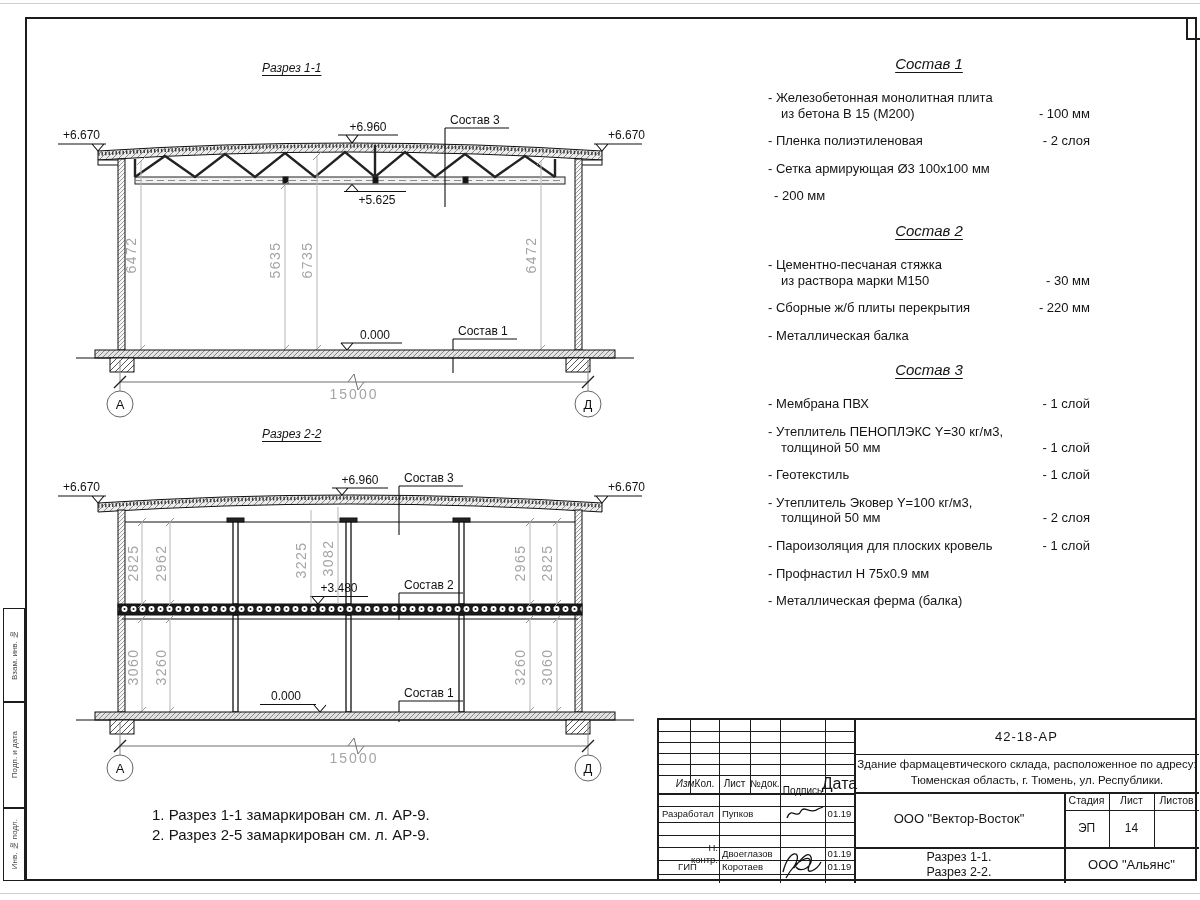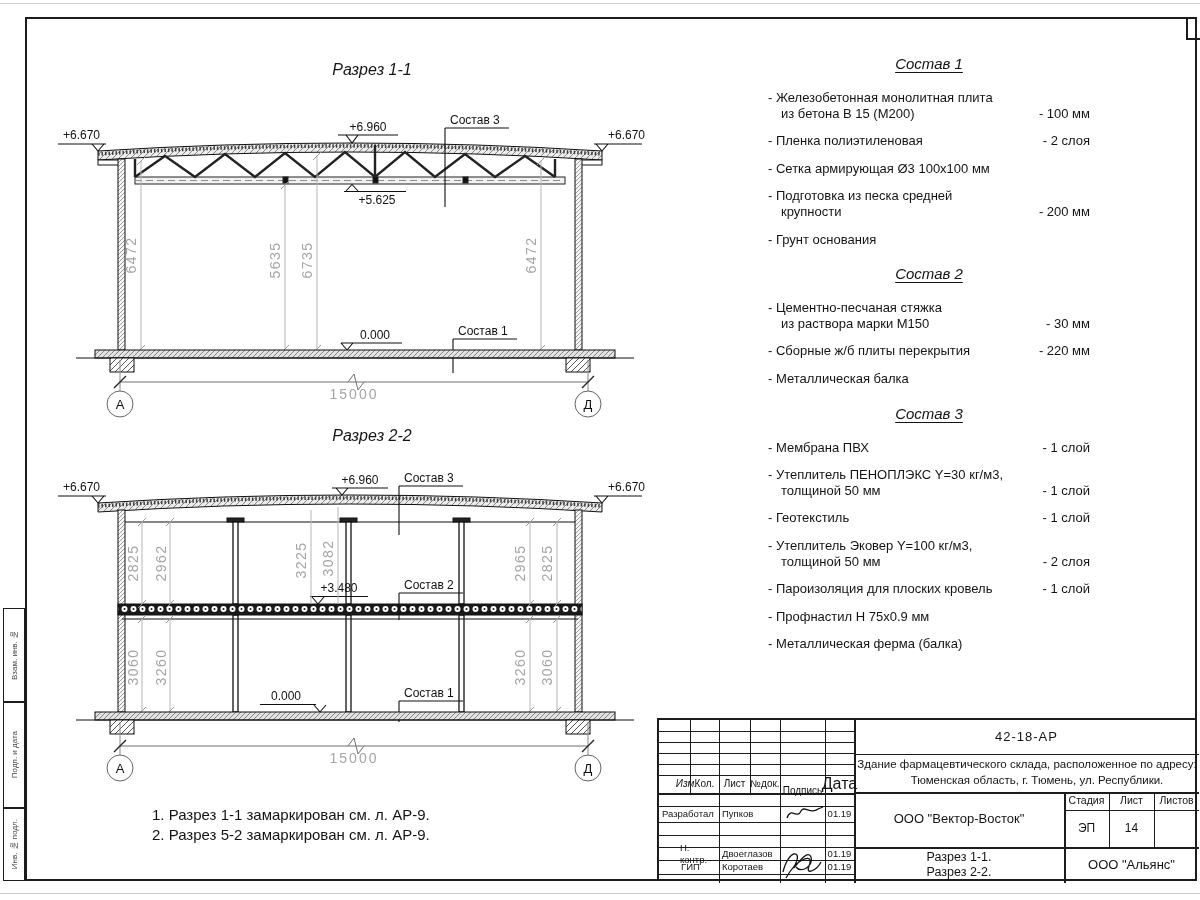--- a/index.html
+++ b/index.html
@@ -6,42 +6,42 @@
   html,body{width:1200px;height:900px;background:#fff;position:relative;overflow:hidden;
     font-family:"Liberation Sans",sans-serif;color:#141414}
   .abs{position:absolute}
   .edge{position:absolute;left:0;width:1200px;height:1px;background:#cfcfcf}
   .frame{position:absolute;left:25px;top:17px;width:1172px;height:864px;border:2px solid #1c1c1c}
   .corner-box{position:absolute;left:1186px;top:19px;width:14px;height:21px;
     border-left:2px solid #1c1c1c;border-bottom:2px solid #1c1c1c}
   .stamp{position:absolute;left:3px;width:22px;background:#fff;border:1.5px solid #1c1c1c;
     display:flex;align-items:center;justify-content:center;overflow:hidden}
   .stamp span{writing-mode:vertical-rl;transform:rotate(180deg);font-size:8px;color:#444;white-space:nowrap}
-  .sec-title{position:absolute;width:220px;text-align:center;font-size:16px;font-style:italic;
-    text-underline-offset:3px}
+  .sec-title{position:absolute;width:220px;font-size:12px;font-style:italic;
+    text-decoration:underline;text-underline-offset:3px}
   
   .comp{position:absolute;left:768px;top:55px;width:322px}
   .comp-title{text-align:center;font-size:15px;font-style:italic;text-decoration:underline;
     text-underline-offset:3px;margin-bottom:18px}
   .comp-sec + .comp-sec .comp-title{margin-top:18px}
   .comp-item{display:flex;justify-content:space-between;align-items:flex-end;
     margin-bottom:12px;font-size:13px;line-height:1.2}
   .comp-text{white-space:pre-line;padding-left:13px;text-indent:-13px}
   .comp-val{white-space:nowrap;margin-left:6px}
   
   .notes{position:absolute;left:152px;top:805px;font-size:15px;line-height:1.35}
   
   #tb{position:absolute;left:657px;top:718px;width:540px;height:163px;border:2px solid #1c1c1c;background:#fff}
   #tb .v,#tb .h{position:absolute;background:#1c1c1c}
   #tb .v{width:1px}
   #tb .h{height:1px}
   #tb .v2{width:2px}
   #tb .h2{height:2px}
   .tbt{position:absolute;display:flex;align-items:center;justify-content:center;
-    text-align:left;line-height:1.25}
+    text-align:right;line-height:1.25}
   svg text{font-family:"Liberation Sans",sans-serif}
 </style>
 </head>
 <body>
 
 <div class="edge" style="top:3px"></div>
 <div class="edge" style="top:893px"></div>
 <div class="frame"></div>
 <div class="corner-box"></div>
 
@@ -275,29 +275,23 @@
           <div class="comp-text">- Пленка полиэтиленовая</div>
           <div class="comp-val">- 2 слоя</div>
         </div>
 
         <div class="comp-item">
           <div class="comp-text">- Сетка армирующая Ø3 100х100 мм</div>
           <div class="comp-val"></div>
         </div>
 
         <div class="comp-item">
-          <div class="comp-text">- Подготовка из песка средней
-крупности</div>
           <div class="comp-val">- 200 мм</div>
         </div>
 
-        <div class="comp-item">
-          <div class="comp-text">- Грунт основания</div>
-          <div class="comp-val"></div>
-        </div>
       </div>
   </div>
   <div class="comp-sec">
     <div class="comp-title">Состав 2</div>
     <div>
 
         <div class="comp-item">
           <div class="comp-text">- Цементно-песчаная стяжка
 из раствора марки М150</div>
           <div class="comp-val">- 30 мм</div>
@@ -354,21 +348,21 @@
           <div class="comp-text">- Металлическая ферма (балка)</div>
           <div class="comp-val"></div>
         </div>
       </div>
   </div>
 </div>
 
 <div class="notes">
 
 <div>1. Разрез 1-1 замаркирован см. л. АР-9.</div>
-    <div>2. Разрез 5-2 замаркирован см. л. АР-9.</div>
+    <div>2. Разрез 2-5 замаркирован см. л. АР-9.</div>
   </div>
 
 <div id="tb">
 
   <div class="v" style="left:31px;top:0;height:73px"></div>
   <div class="v" style="left:60px;top:0;height:163px"></div>
   <div class="v" style="left:91px;top:0;height:73px"></div>
   <div class="v" style="left:121px;top:0;height:163px"></div>
   <div class="v" style="left:166px;top:0;height:163px"></div>
   <div class="v v2" style="left:195px;top:0;height:163px"></div>
@@ -400,21 +394,21 @@
   <div class="tbt" style="left:91px;top:55px;width:30px;height:18px;font-size:10px">№док.</div>
   <div class="tbt" style="left:121px;top:55px;width:45px;height:32px;font-size:10px">Подпись</div>
   <div class="tbt" style="left:166px;top:55px;width:29px;height:18px;font-size:16px">Дата</div>
 
   <div class="tbt" style="left:1px;top:86px;width:58px;height:16px;font-size:9.5px;justify-content:flex-start;padding-left:2px">Разработал</div>
   <div class="tbt" style="left:61px;top:86px;width:59px;height:16px;font-size:9.5px;justify-content:flex-start;padding-left:2px">Пупков</div>
   <div class="tbt" style="left:166px;top:86px;width:29px;height:16px;font-size:9.5px">01.19</div>
   <div class="tbt" style="left:1px;top:127px;width:58px;height:13px;font-size:9.5px;justify-content:flex-start;padding-left:20px">Н. контр.</div>
   <div class="tbt" style="left:61px;top:127px;width:59px;height:13px;font-size:9.5px;justify-content:flex-start;padding-left:2px">Двоеглазов</div>
   <div class="tbt" style="left:166px;top:127px;width:29px;height:13px;font-size:9.5px">01.19</div>
-  <div class="tbt" style="left:10px;top:140px;width:58px;height:14px;font-size:9.5px;justify-content:flex-start;padding-left:12px">ГИП</div>
+  <div class="tbt" style="left:1px;top:140px;width:58px;height:14px;font-size:9.5px;justify-content:flex-start;padding-left:18px">ГИП</div>
   <div class="tbt" style="left:61px;top:140px;width:59px;height:14px;font-size:9.5px;justify-content:flex-start;padding-left:2px">Коротаев</div>
   <div class="tbt" style="left:166px;top:140px;width:29px;height:14px;font-size:9.5px">01.19</div>
 
   <svg style="position:absolute;left:0;top:0" width="540" height="163">
     <path d="M128,98 C132,86 138,100 142,91 C145,85 152,95 159,89 L164,87" fill="none" stroke="#111" stroke-width="1.3"></path>
     <path d="M124,152 C130,128 144,130 136,145 C130,157 148,126 152,137 C155,146 142,154 137,147 M127,158 C138,138 156,132 150,146 C146,156 158,150 162,142" fill="none" stroke="#111" stroke-width="1.3"></path>
   </svg>
 
   <div class="tbt" style="left:195px;top:0;width:345px;height:34px;font-size:13px;letter-spacing:1px">42-18-АР</div>
   <div class="tbt" style="left:198px;top:36px;width:340px;height:17px;font-size:11.5px">Здание фармацевтического склада, расположенное по адресу:</div>

